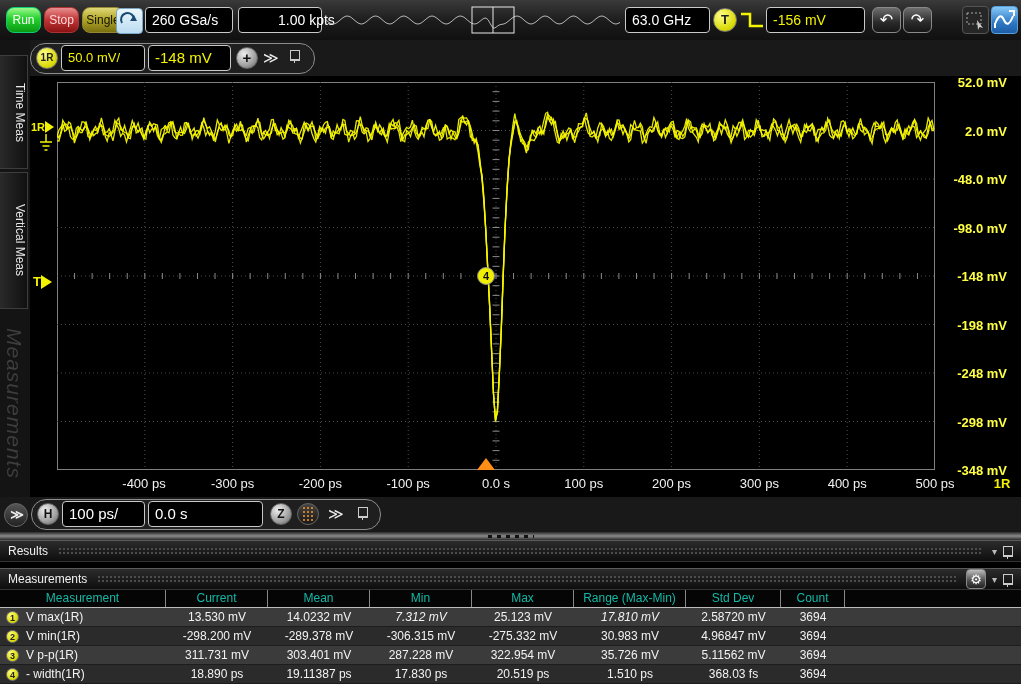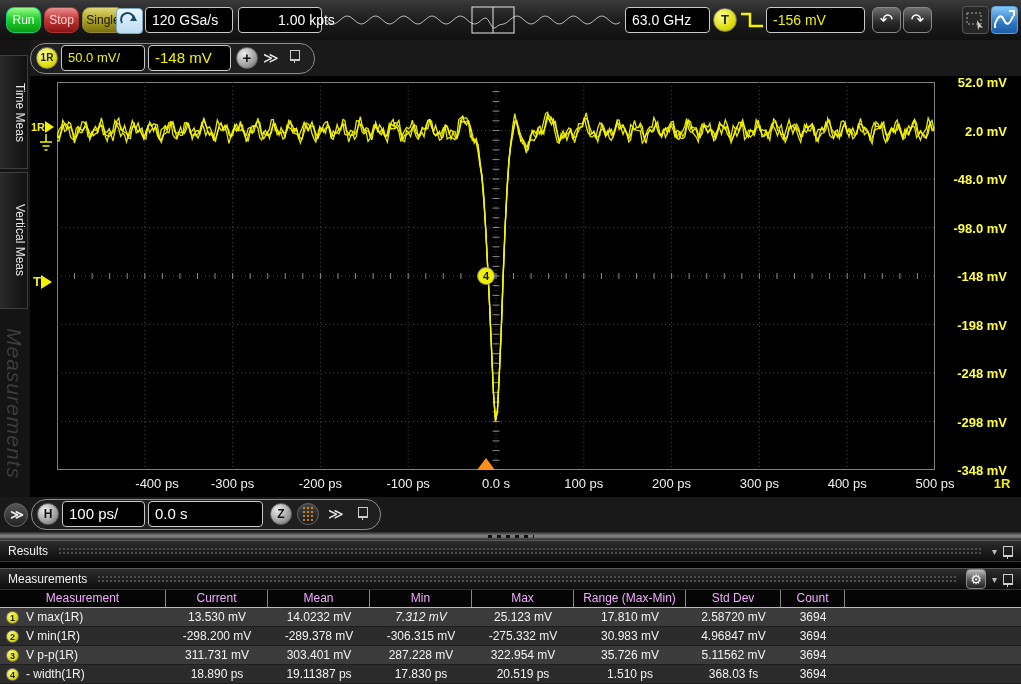--- a/index.html
+++ b/index.html
@@ -78,21 +78,21 @@
            background-image:radial-gradient(#4c4c4c 1px,transparent 1.1px);
            background-size:4px 4px;}
   .collapse{color:#bbb;font-size:10px;margin-right:6px;}
   .gearbtn{width:20px;height:20px;border-radius:4px;margin-right:6px;
            background:linear-gradient(#bdbdbd,#4c4c4c 60%,#222);border:1px solid #888;
            color:#fff;font-size:13px;text-align:center;line-height:19px;box-sizing:border-box;}
 
   
   .thead{left:0;top:590px;width:1021px;height:18px;background:#050505;display:flex;
          border-bottom:1px solid #bbb;box-sizing:border-box;}
-  .th{color:#f0abfc;font-size:12px;text-align:center;line-height:17px;
+  .th{color:#14b8a6;font-size:12px;text-align:center;line-height:17px;
       border-right:1px solid #888;box-sizing:border-box;white-space:nowrap;overflow:hidden;}
   .tbody{left:0;top:608px;width:1021px;}
   .trow{display:flex;height:19px;align-items:center;border-bottom:1px solid #1d1d1d;box-sizing:border-box;}
   .trow.odd{background:#3b3b3b;} .trow.even{background:#2b2b2b;}
   .td{color:#f2f2f2;font-size:12px;text-align:center;white-space:nowrap;overflow:hidden;box-sizing:border-box;}
   .td.name{text-align:left;display:flex;align-items:center;}
   .numbadge{display:inline-block;width:13px;height:13px;border-radius:50%;margin:0 7px 0 6px;
             background:radial-gradient(circle at 35% 30%,#ffff7a,#d8d800 70%,#9a9a00);
             border:1px solid #777;color:#222;font-size:9px;font-weight:bold;text-align:center;
             line-height:12px;box-sizing:border-box;flex:none;}
@@ -105,21 +105,21 @@
   <div class="abs toolbar">
     <div class="btn btn-run" style="left:6px;width:35px;">Run</div>
     <div class="btn btn-stop" style="left:44px;width:35px;">Stop</div>
     <div class="btn btn-single" style="left:82px;width:42px;">Single</div>
     <div class="clearbtn">
       <svg width="23" height="22">
         <path d="M5,14 A6.5,6.5 0 1 1 17,11" stroke="#1a4a72" stroke-width="2" fill="none"></path>
         <path d="M17,6 L20,12 L13,12 Z" fill="#1a4a72"></path>
       </svg>
     </div>
-    <div class="fld" style="left:145px;width:88px;">120 GSa/s</div>
+    <div class="fld" style="left:145px;width:88px;">260 GSa/s</div>
     <div class="fld" style="left:238px;width:84px;padding-left:39px;">1.00 kpts</div>
     <svg class="abs" id="squiggle" style="left:326px;top:5px;" width="295" height="30">
         <path d="M0,15 L2,16.7 L4,18.1 L6,18.9 L8,18.9 L10,18.2 L12,16.8 L14,15.1 L16,13.4 L18,12.0 L20,11.1 L22,11.1 L24,11.7 L26,13.1 L28,14.8 L30,16.5 L32,17.9 L34,18.8 L36,19.0 L38,18.3 L40,17.0 L42,15.4 L44,13.6 L46,12.1 L48,11.2 L50,11.0 L52,11.6 L54,12.9 L56,14.5 L58,16.3 L60,17.8 L62,18.7 L64,19.0 L66,18.5 L68,17.2 L70,15.6 L72,13.8 L74,12.3 L76,11.3 L78,11.0 L80,11.5 L82,12.7 L84,14.3 L86,16.0 L88,17.6 L90,18.7 L92,19.0 L94,18.6 L96,17.4 L98,15.8 L100,14.1 L102,12.5 L104,11.4 L106,11.0 L108,11.4 L110,12.5 L112,14.0 L114,15.8 L116,17.4 L118,18.5 L120,19.0 L122,18.7 L124,17.6 L126,16.1 L128,14.3 L130,12.7 L132,11.5 L134,11.0 L136,11.3 L138,12.3 L140,13.8 L142,15.6 L144,17.2 L146,18.4 L148,19.0 L150,18.8 L152,17.8 L154,16.3 L156,14.6 L158,13.3 L160,13.0 L162,14.7 L164,18.2 L166,21.7 L168,23.2 L170,22.3 L172,20.7 L174,19.7 L176,19.3 L178,18.9 L180,18.0 L182,16.5 L184,14.8 L186,13.1 L188,11.8 L190,11.1 L192,11.1 L194,11.9 L196,13.3 L198,15.1 L200,16.8 L202,18.1 L204,18.9 L206,18.9 L208,18.1 L210,16.8 L212,15.1 L214,13.3 L216,11.9 L218,11.1 L220,11.1 L222,11.8 L224,13.1 L226,14.8 L228,16.6 L230,18.0 L232,18.8 L234,18.9 L236,18.3 L238,17.0 L240,15.3 L242,13.6 L244,12.1 L246,11.2 L248,11.0 L250,11.6 L252,12.9 L254,14.6 L256,16.3 L258,17.8 L260,18.8 L262,19.0 L264,18.4 L266,17.2 L268,15.5 L270,13.8 L272,12.3 L274,11.3 L276,11.0 L278,11.5 L280,12.7 L282,14.3 L284,16.1 L286,17.6 L288,18.7 L290,19.0 L292,18.5 L294,17.4" fill="none" stroke="#b5b5b5" stroke-width="1"></path>
         <rect x="146" y="2" width="42" height="26" fill="none" stroke="#e8e8e8"></rect>
         <line x1="167" y1="2" x2="167" y2="28" stroke="#e8e8e8"></line>
       </svg>
     <div class="fld" style="left:625px;width:85px;">63.0 GHz</div>
     <div class="roundbadge" style="left:713px;top:8px;width:24px;height:24px;font-size:13px;line-height:22px;">T</div>
     <svg class="abs" style="left:739px;top:10px;" width="26" height="20">
       <path d="M2,4 H11 V16 H24" stroke="#f3f300" stroke-width="2.5" fill="none"></path>
@@ -279,21 +279,21 @@
         <div class="ylab" style="top: 103px;">-48.0 mV</div>
         <div class="ylab" style="top: 151.5px;">-98.0 mV</div>
         <div class="ylab" style="top: 200px;">-148 mV</div>
         <div class="ylab" style="top: 248.5px;">-198 mV</div>
         <div class="ylab" style="top: 297px;">-248 mV</div>
         <div class="ylab" style="top: 345.5px;">-298 mV</div>
         <div class="ylab" style="top: 394px;">-348 mV</div>
       </div>
     <div id="xlabels">
         <div class="xlab" style="left: 27px; margin-top: 32px;">-500 ps</div>
-        <div class="xlab" style="left: 127px;">-400 ps</div>
+        <div class="xlab" style="left: 114px;">-400 ps</div>
         <div class="xlab" style="left: 202.6px;">-300 ps</div>
         <div class="xlab" style="left: 290.4px; text-align: right;">-200 ps</div>
         <div class="xlab" style="left: 378.2px;">-100 ps</div>
         <div class="xlab" style="left: 466px;">0.0 s</div>
         <div class="xlab" style="left: 553.8px;">100 ps</div>
         <div class="xlab" style="left: 641.6px;">200 ps</div>
         <div class="xlab" style="left: 729.4px;">300 ps</div>
         <div class="xlab" style="left: 817.2px;">400 ps</div>
         <div class="xlab" style="left: 905px;">500 ps</div>
         <div class="xlab" style="left: 972px; color: rgb(243, 243, 0); font-weight: bold;">1R</div>
@@ -365,21 +365,21 @@
   <div class="abs tbody" id="tbody">
       <div class="trow odd">
         <div class="td name" style="width: 166px;">
           <span class="numbadge">1</span>
           <span>V max(1R)</span>
         </div>
         <div class="td" style="width: 102px;">13.530 mV</div>
         <div class="td" style="width: 102px;">14.0232 mV</div>
         <div class="td" style="width: 102px; font-style: italic;">7.312 mV</div>
         <div class="td" style="width: 102px;">25.123 mV</div>
-        <div class="td" style="width: 112px;">17.810 mV</div>
+        <div class="td" style="width: 112px; font-style: italic;">17.810 mV</div>
         <div class="td" style="width: 95px;">2.58720 mV</div>
         <div class="td" style="width: 64px;">3694</div>
       </div>
       <div class="trow even">
         <div class="td name" style="width: 166px;">
           <span class="numbadge">2</span>
           <span>V min(1R)</span>
         </div>
         <div class="td" style="width: 102px;">-298.200 mV</div>
         <div class="td" style="width: 102px;">-289.378 mV</div>

